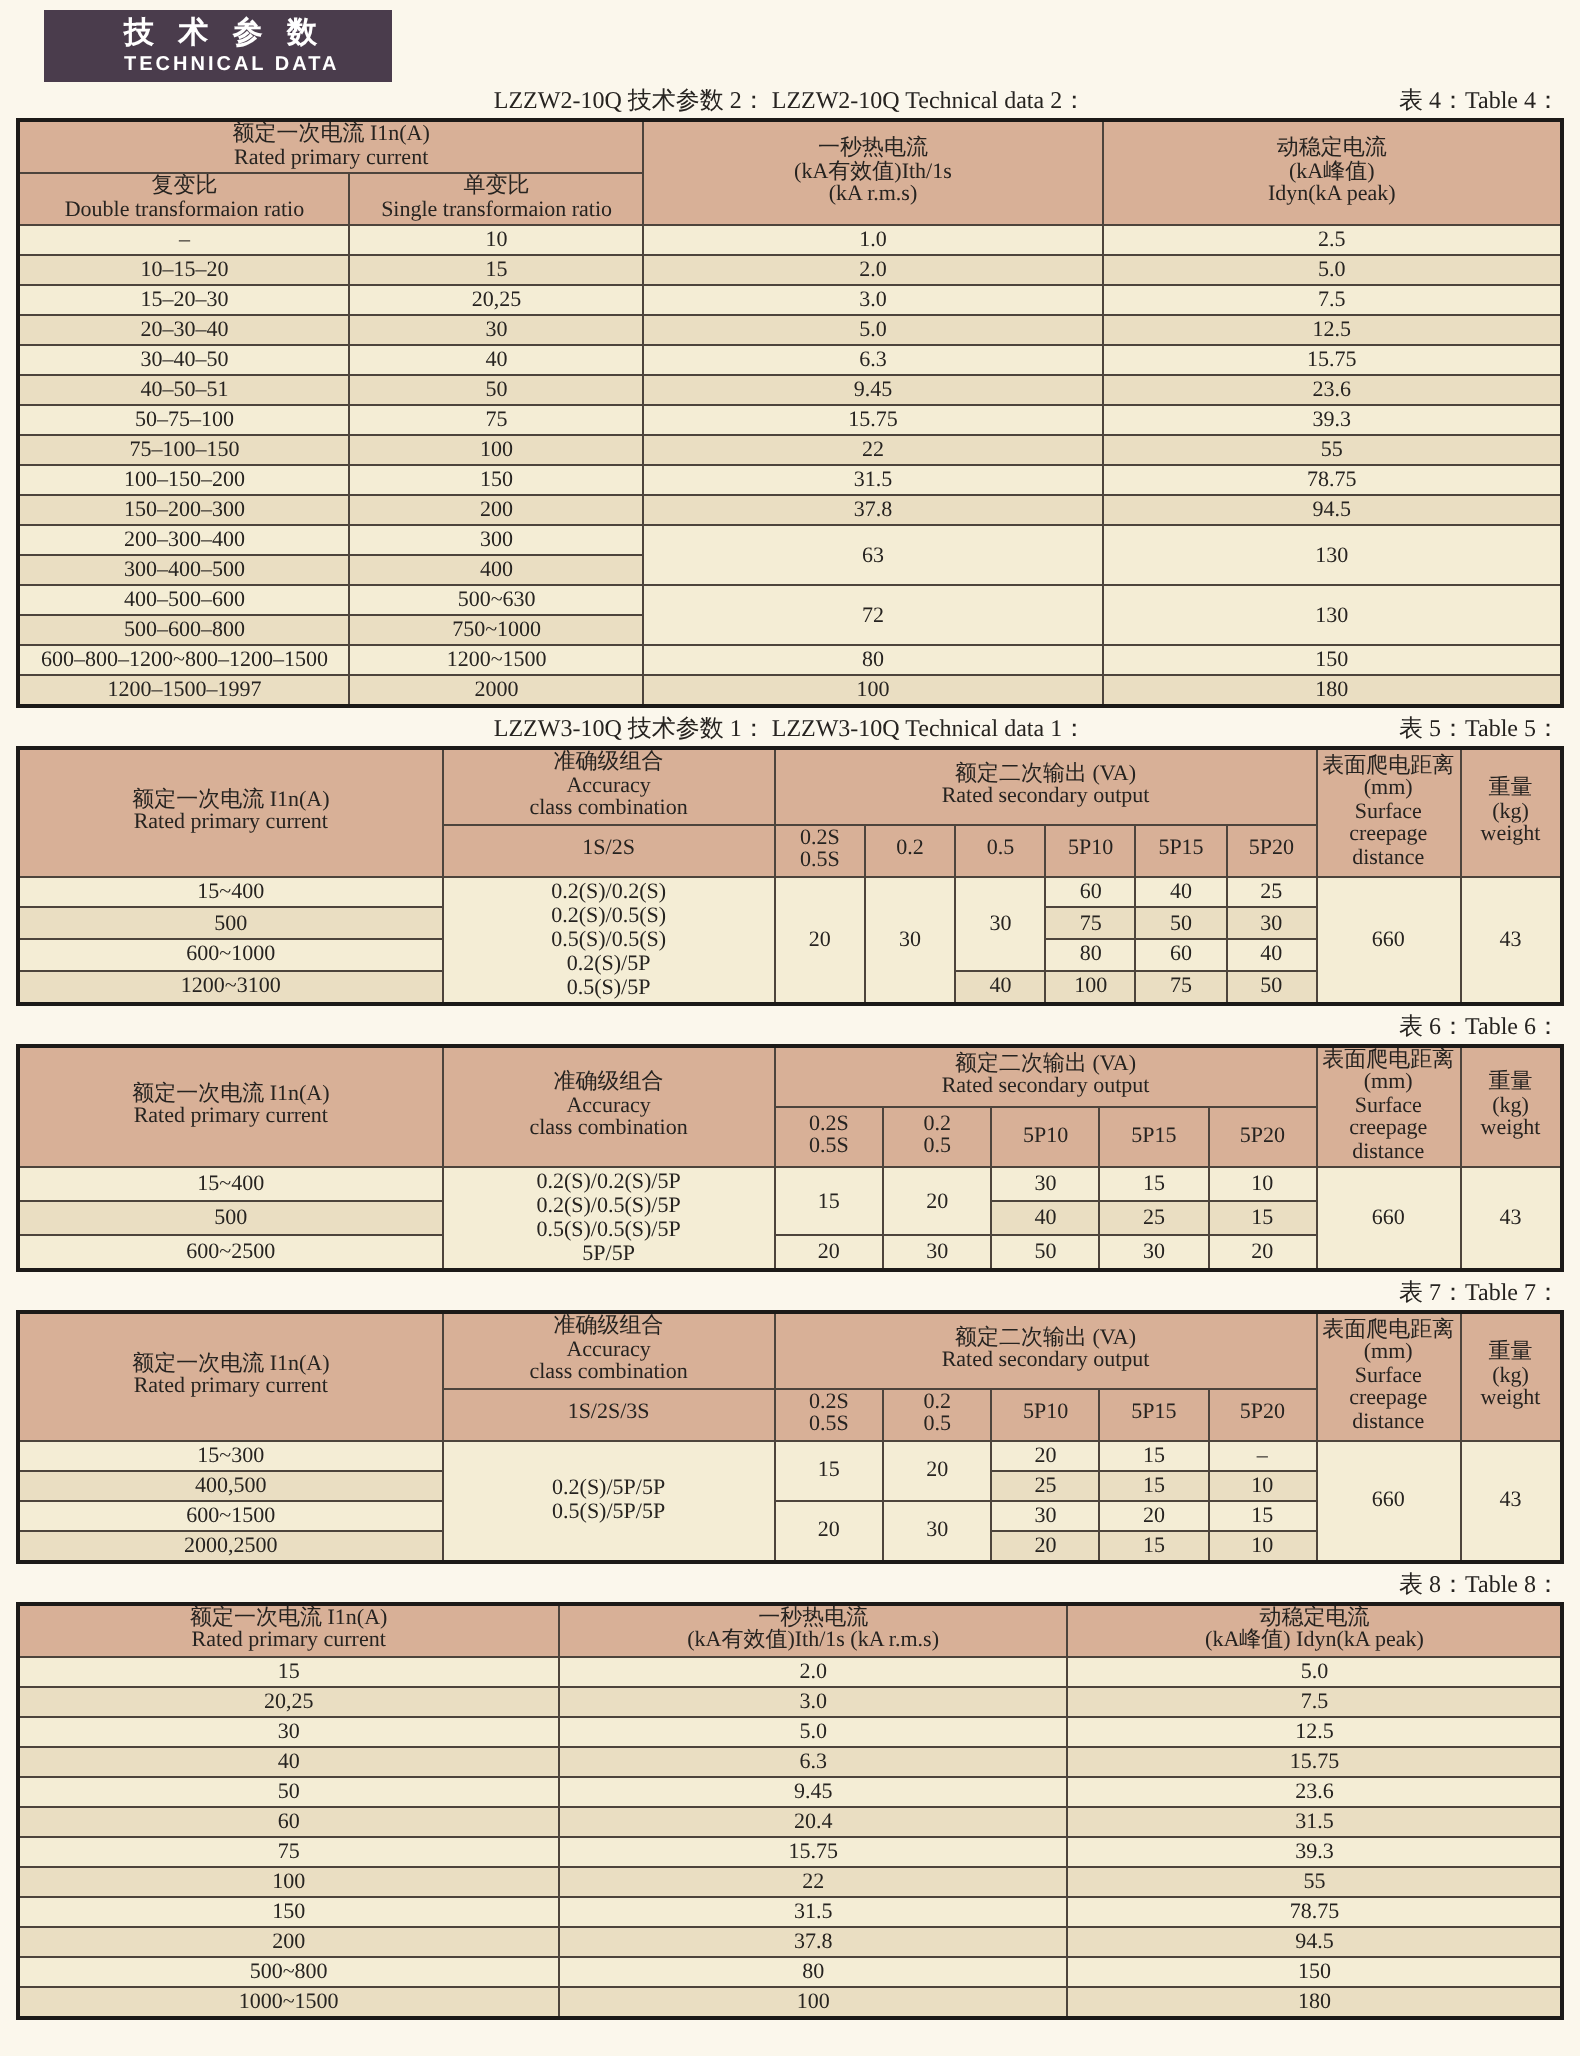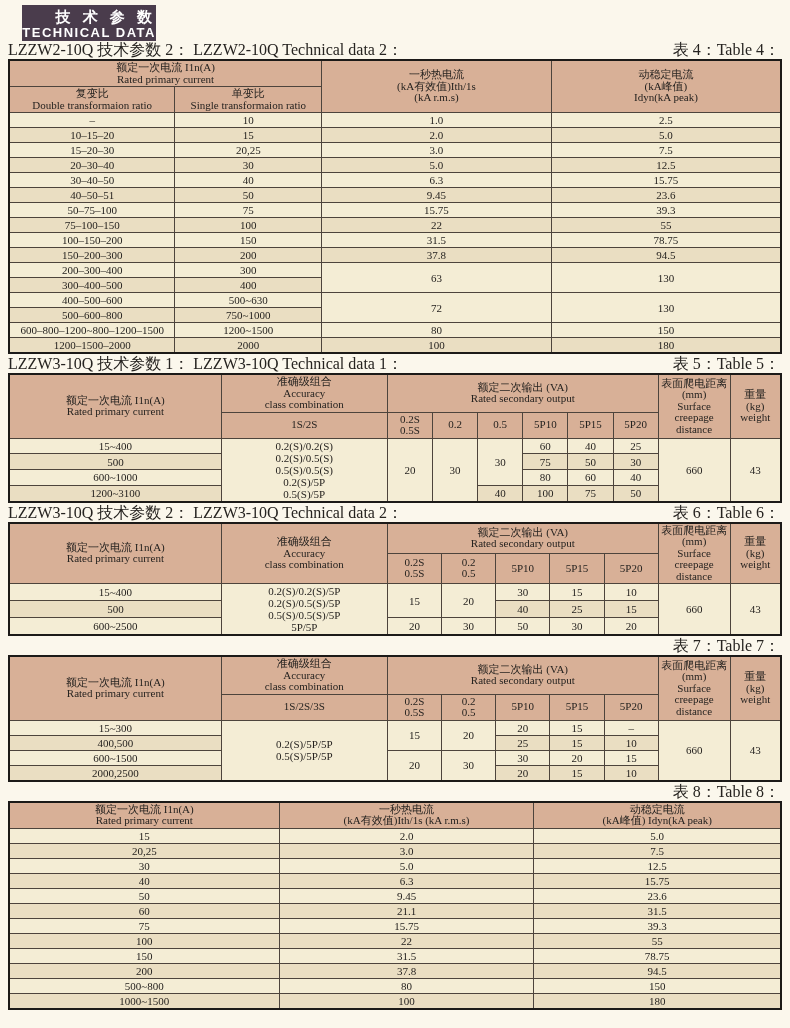--- a/index.html
+++ b/index.html
@@ -7,28 +7,29 @@
     width:790px; height:1028px; overflow:hidden;
     background:var(--page-bg,#fbf7ec);
     font-family:"Liberation Serif","DejaVu Serif",serif;
     color:#262320;
   }
   .page { position:relative; width:790px; height:1028px; box-sizing:border-box; padding:40px 8px 0 8px; }
 
   
   .banner {
     position:absolute; left:22px; top:5px; width:134px; height:36px;
-    background:var(--banner-bg,#4a3c4c); color:#fff; text-align:right;
+    background:var(--banner-bg,#4a3c4c); color:#fff; text-align:left;
     font-family:"Liberation Sans","DejaVu Sans",sans-serif;
+    padding-left:40px;
   }
   .banner .cn { font-size:15px; font-weight:bold; letter-spacing:4px; line-height:20px; padding-top:2px; }
-  .banner .en { font-size:13px;  font-weight:bold; letter-spacing:1.5px; line-height:11px; }
-
-  .caption { position:relative; height:16px; line-height:16px; text-align:left;
-             font-size:16px; margin:2px 0 1px 0; white-space:nowrap; }
+  .banner .en { font-size:10px;  font-weight:bold; letter-spacing:1.5px; line-height:11px; }
+
+  .caption { position:relative; height:16px; line-height:16px; text-align:center;
+             font-size:12px; margin:2px 0 1px 0; white-space:nowrap; }
   .caption .cap-label { position:absolute; right:2px; top:0; }
 
   table.grid { width:100%; border-collapse:collapse; table-layout:fixed;
                border:2px solid #1c1a18; }
   table.grid th, table.grid td {
     border:1px solid var(--border-color,#4d443c);
     text-align:center; vertical-align:middle;
     white-space:pre-line; overflow:hidden;
     padding:1px 2px; box-sizing:border-box;
   }
@@ -165,21 +166,21 @@
             <td>500–600–800</td>
             <td>750~1000</td>
           </tr>
           <tr>
             <td>600–800–1200~800–1200–1500</td>
             <td>1200~1500</td>
             <td>80</td>
             <td>150</td>
           </tr>
           <tr>
-            <td>1200–1500–2000</td>
+            <td>1200–1500–1997</td>
             <td>2000</td>
             <td>100</td>
             <td>180</td>
           </tr>
         </tbody>
       </table>
   </section>
 
   <section>
     <div class="caption">
@@ -263,21 +264,20 @@
             <td>100</td>
             <td>75</td>
             <td>50</td>
           </tr>
         </tbody>
       </table>
   </section>
 
   <section>
     <div class="caption">
-      <span class="cap-main">LZZW3-10Q 技术参数 2：  LZZW3-10Q Technical data 2：</span>
       <span class="cap-label">表 6：Table 6：</span>
     </div>
     <table class="grid t2">
         <colgroup>
           <col style="width: 27.5%;">
           <col style="width: 21.5%;">
           <col style="width: 7.02%;">
           <col style="width: 7.02%;">
           <col style="width: 7.02%;">
           <col style="width: 7.02%;">
@@ -469,21 +469,21 @@
             <td>6.3</td>
             <td>15.75</td>
           </tr>
           <tr>
             <td>50</td>
             <td>9.45</td>
             <td>23.6</td>
           </tr>
           <tr>
             <td>60</td>
-            <td>21.1</td>
+            <td>20.4</td>
             <td>31.5</td>
           </tr>
           <tr>
             <td>75</td>
             <td>15.75</td>
             <td>39.3</td>
           </tr>
           <tr>
             <td>100</td>
             <td>22</td>

